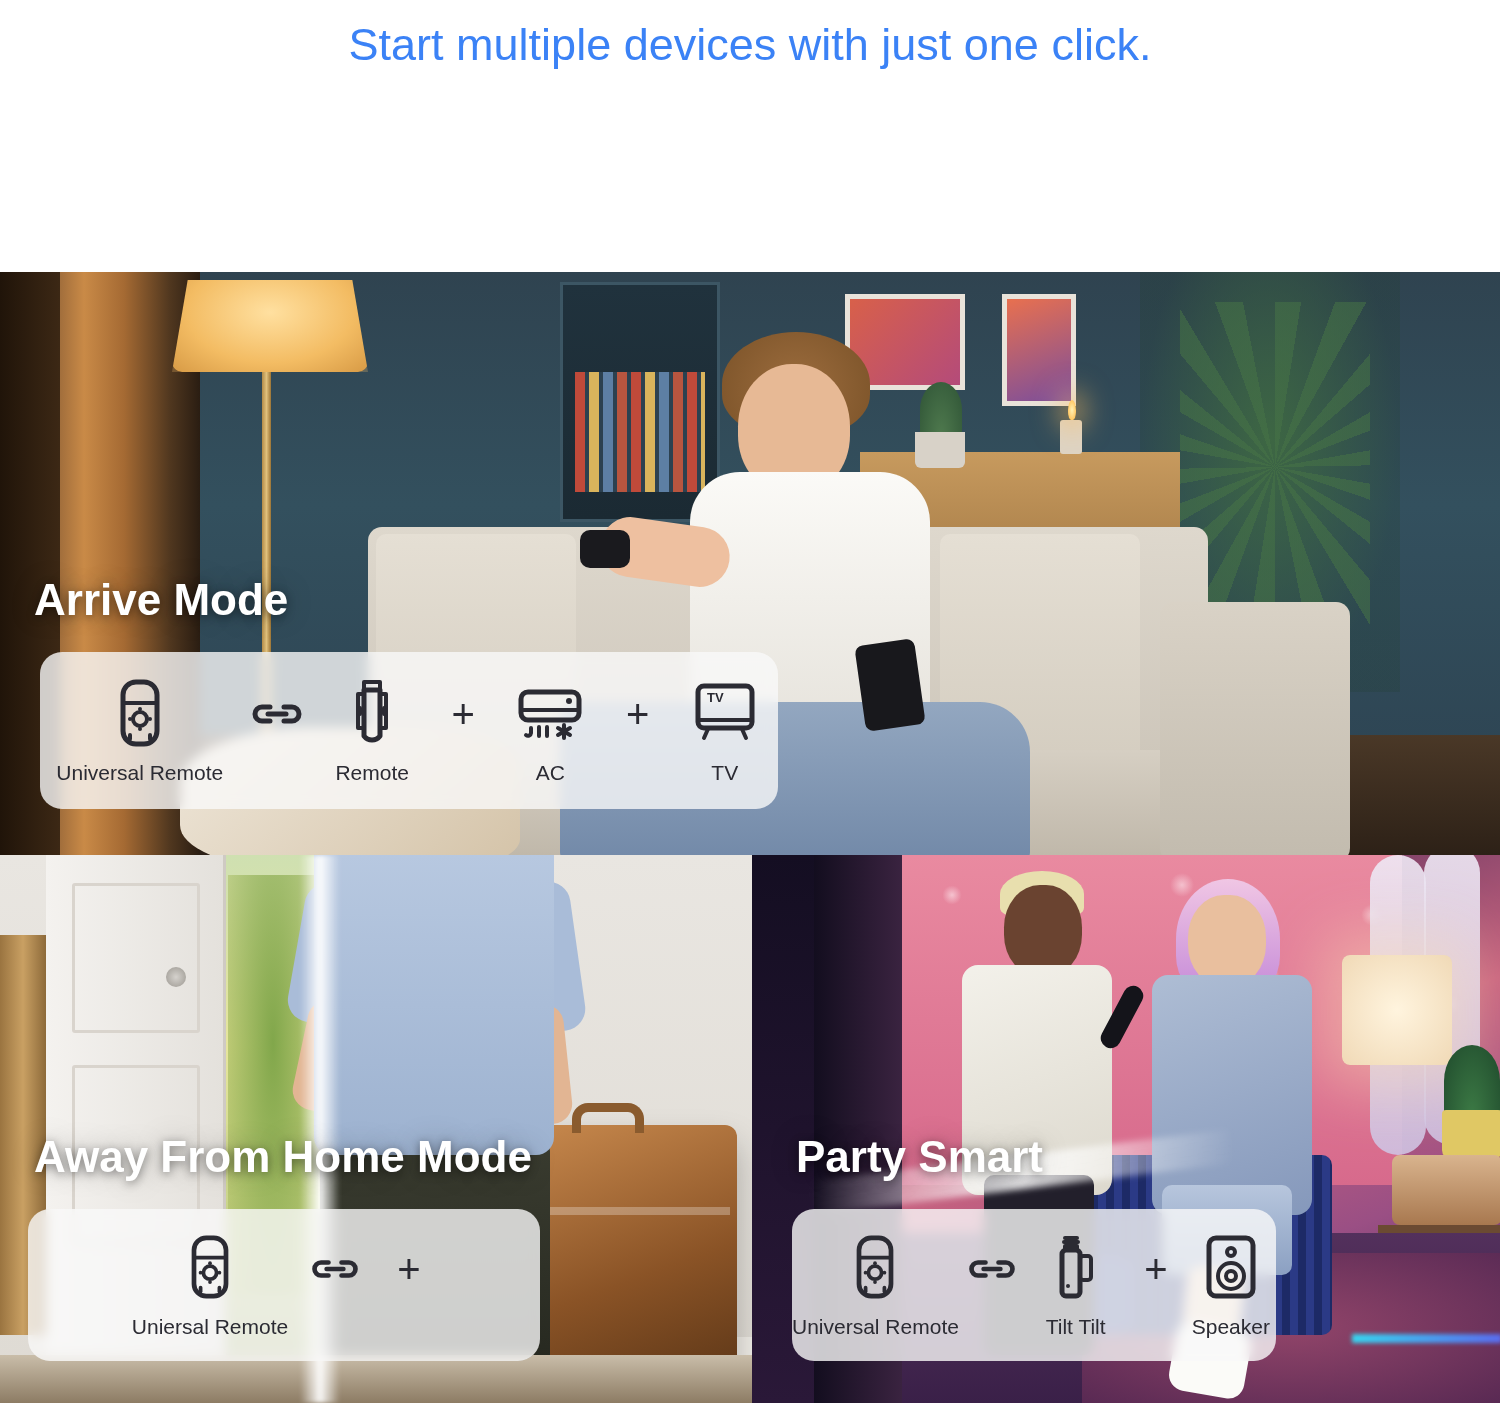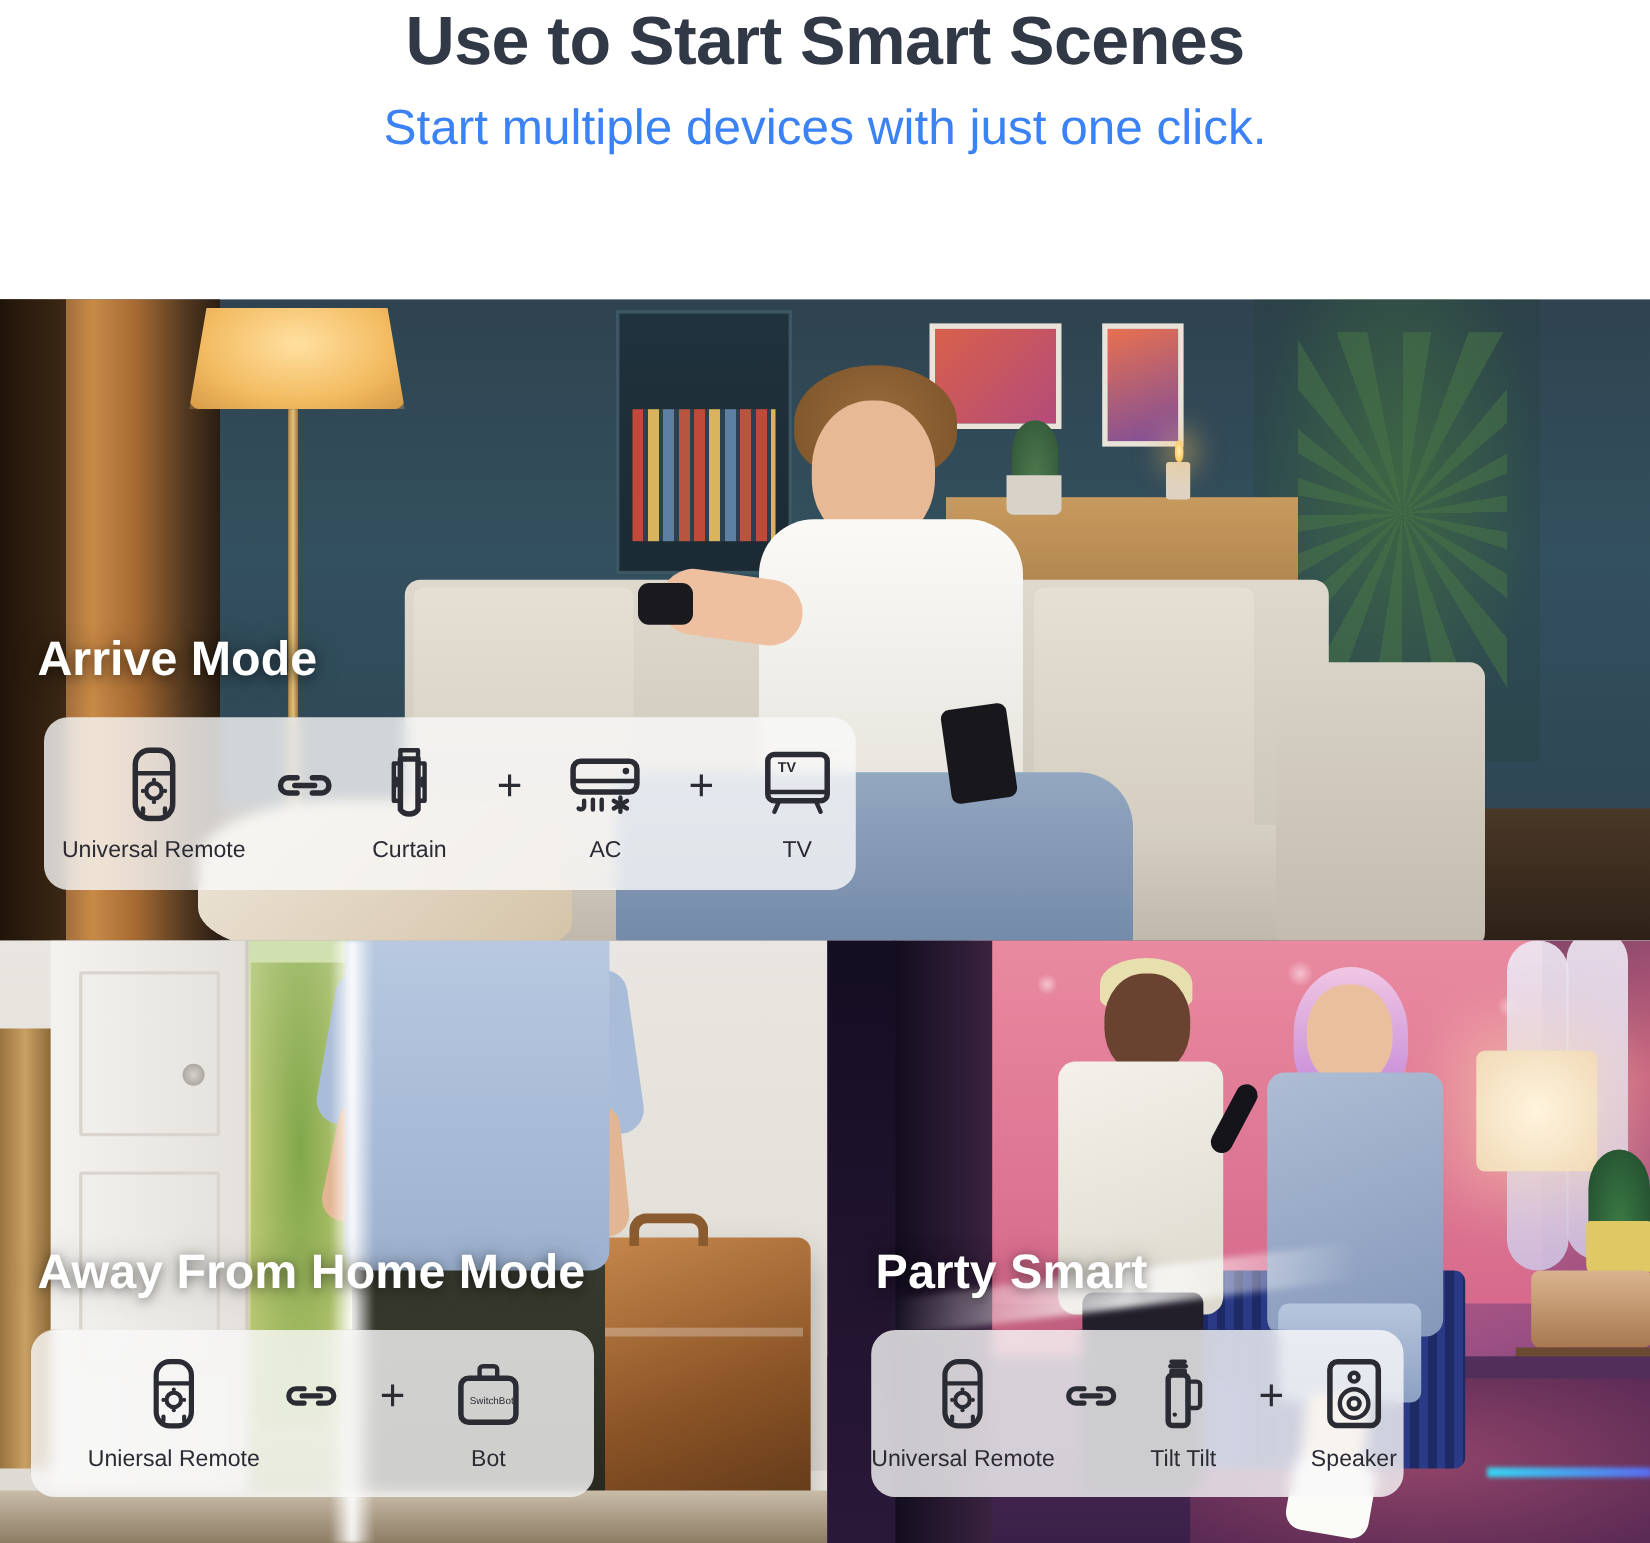--- a/index.html
+++ b/index.html
@@ -255,21 +255,20 @@
   .card-party .dev.d0 { width:176px; }
   .card-party .dev.d1 { width:118px; }
   .card-party .dev.d2 { width:106px; }
 </style>
 </head>
 <body>
 
 <div class="page">
 
   <div class="header">
-    <div class="h-title">Use to Start Smart Scenes</div>
     <div class="h-sub">Start multiple devices with just one click.</div>
   </div>
 
   <div class="panels">
 
     <div class="panel panel-arrive">
       <div class="scene">
         <div class="s1-wall"></div>
         <div class="s1-shelf"></div>
           <div class="s1-books"></div>
@@ -403,21 +402,21 @@
         <div class="glyph">
           <svg width="46" height="70" viewBox="0 0 46 70">
             <path class="st" d="M15 12 h16 v46 a10 10 0 0 1 -16 0 z"></path>
             <path class="st-thin" d="M15 12 v-8 h16 v8"></path>
             <path class="st-thin" d="M31 16 h6 v34 h-6"></path>
             <path class="st-thin" d="M15 16 h-6 v34 h6"></path>
             <line class="st-thin" x1="11" y1="30" x2="11" y2="36"></line>
             <line class="st-thin" x1="35" y1="30" x2="35" y2="36"></line>
           </svg>
         </div>
-        <div class="lbl">Curtain</div>
+        <div class="lbl">Remote</div>
       </div>
 
       <div class="sep plus">+</div>
 
       <div class="dev d2">
         <div class="glyph">
           <svg width="72" height="66" viewBox="0 0 72 66">
             <rect class="st" x="7" y="12" width="58" height="28" rx="7"></rect>
             <line class="st-thin" x1="8" y1="30" x2="64" y2="30"></line>
             <circle class="sf" cx="55" cy="21" r="3"></circle>
@@ -476,30 +475,20 @@
         <svg width="54" height="30" viewBox="0 0 58 30">
           <path class="st" d="M22 8 H14 a7 7 0 0 0 0 14 h8"></path>
           <path class="st" d="M36 8 h8 a7 7 0 0 1 0 14 h-8"></path>
           <line class="st" x1="20" y1="15" x2="38" y2="15"></line>
         </svg>
       </div>
 
 
       <div class="sep plus">+</div>
 
-      <div class="dev d2">
-        <div class="glyph">
-          <svg width="62" height="64" viewBox="0 0 62 64">
-            <rect class="st" x="6" y="18" width="50" height="40" rx="7"></rect>
-            <path class="st-thin" d="M23 18 v-8 a3 3 0 0 1 3 -3 h10 a3 3 0 0 1 3 3 v8"></path>
-            <text class="bot-word" x="14" y="41">SwitchBot</text>
-          </svg>
-        </div>
-        <div class="lbl">Bot</div>
-      </div>
 
     </div>
   </div>
 
   <div class="dev-card card-party">
     <div class="row">
 
       <div class="dev d0">
         <div class="glyph">
           <svg width="40" height="64" viewBox="0 0 42 68">

